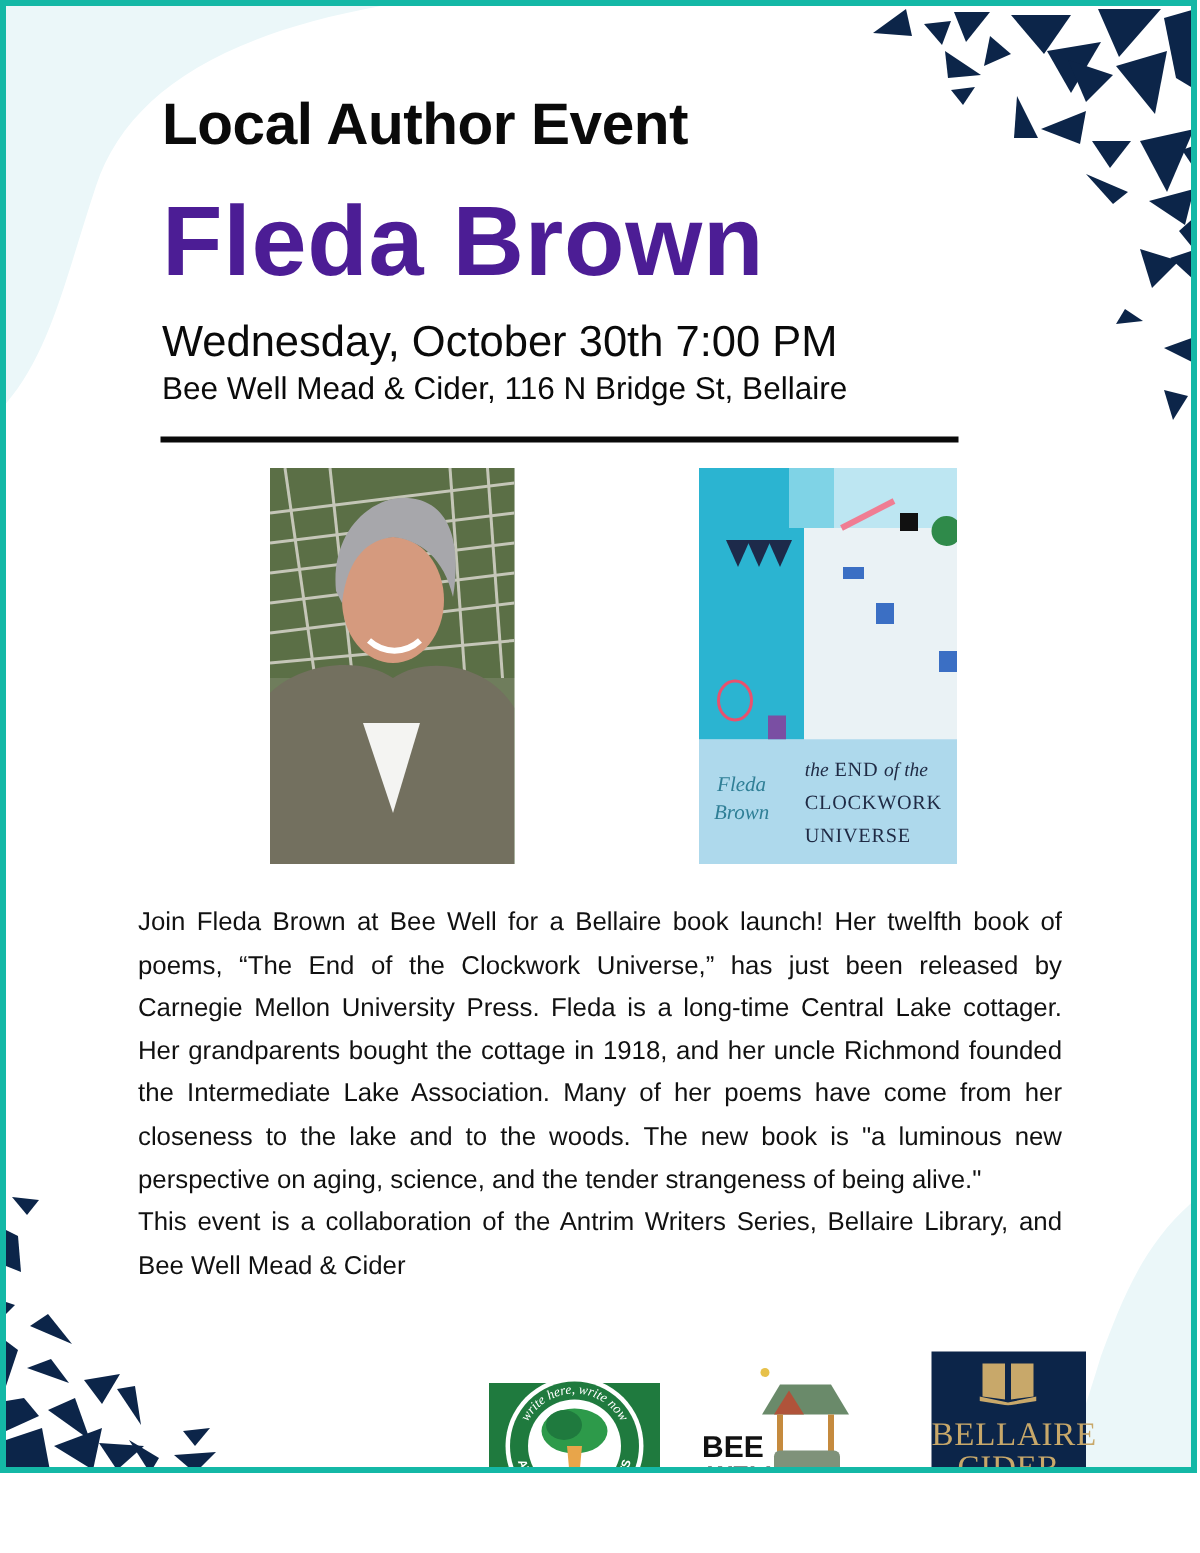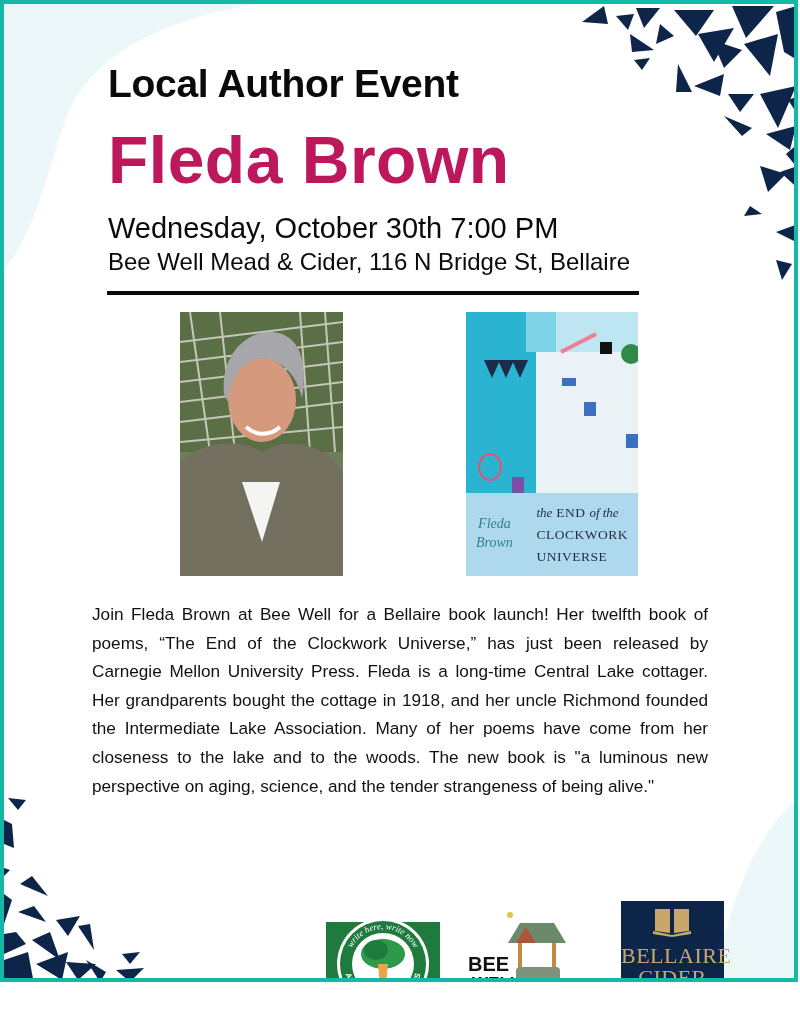--- a/index.html
+++ b/index.html
@@ -2,23 +2,23 @@
 <html><head>
 <meta charset="utf-8">
 <style>
   html, body { margin:0; padding:0; }
   body { width:800px; height:1035px; background:#ffffff; position:relative; overflow:hidden; font-family:"Liberation Sans", sans-serif; }
   .frame { position:absolute; left:0; top:0; width:798px; height:982px; border:4px solid #14b8a6; box-sizing:border-box; overflow:hidden; background:#fff; }
   .bg-wave { position:absolute; left:0; top:0; width:800px; height:1035px; z-index:0; }
   .deco { position:absolute; z-index:1; }
   .content { position:absolute; left:0; top:0; width:800px; height:1035px; z-index:2; }
   .kicker { position:absolute; left:104px; top:58px; font-size:39px; font-weight:bold; color:#0a0a0a; letter-spacing:-0.3px; font-family:"Liberation Sans", sans-serif; }
-  .name { position:absolute; left:104px; top:118px; font-size:66px; font-weight:bold; color:#be185d; letter-spacing:0.5px; font-family:"Liberation Sans", sans-serif; }
+  .name { position:absolute; left:104px; top:118px; font-size:66px; font-weight:bold; color:#4c1d95; letter-spacing:0.5px; font-family:"Liberation Sans", sans-serif; }
   .datetime { position:absolute; left:104px; top:208px; font-size:29px; color:#0a0a0a; font-family:"Liberation Sans", sans-serif; }
-  .venue { position:absolute; left:104px; top:244px; font-size:24px; color:#0a0a0a; font-family:"Liberation Sans", sans-serif; }
+  .venue { position:absolute; left:104px; top:244px; font-size:21px; color:#0a0a0a; font-family:"Liberation Sans", sans-serif; }
   .rule { position:absolute; left:103px; top:287px; width:532px; height:4px; background:#0a0a0a; }
   .photo { position:absolute; left:176px; top:308px; width:163px; height:264px; overflow:hidden; background:#7b8a6a; }
   .cover { position:absolute; left:462px; top:308px; width:172px; height:264px; overflow:hidden; background:#aed9ec; }
   .cover-art { position:absolute; left:0; top:0; width:172px; height:181px; }
   .cover-author { position:absolute; left:10px; top:202px; font-family:"Liberation Serif", serif; font-style:italic; font-size:14px; color:#2f7f96; line-height:19px;text-align:center; }
   .cover-title { position:absolute; right:10px; top:190px; text-align:left; font-family:"Liberation Serif", serif; color:#1f2a44; font-size:13.5px; line-height:22px; letter-spacing:0.5px; }
   .cover-title .small { font-style:italic; font-size:13px; letter-spacing:0; }
   .body-text { position:absolute; left:88px; top:596px; width:616px; font-size:17.2px; line-height:28.6px; color:#111; text-align:justify; font-family:"Liberation Sans", sans-serif; }
   .body-text p { margin:0; }
   .logo-aws { position:absolute; left:322px; top:912px; width:114px; height:96px; }
@@ -157,20 +157,21 @@
       </div>
       <div class="cover-title">
         <div><span class="small">the</span> <span>END</span> <span class="small">of the</span></div>
         <div>CLOCKWORK</div>
         <div>UNIVERSE</div>
       </div>
     </div>
 
     <div class="body-text">
       <p>Join Fleda Brown at Bee Well for a Bellaire book launch! Her twelfth book of poems, “The End of the Clockwork Universe,” has just been released by Carnegie Mellon University Press. Fleda is a long-time Central Lake cottager. Her grandparents bought the cottage in 1918, and her uncle Richmond founded the Intermediate Lake Association. Many of her poems have come from her closeness to the lake and to the woods. The new book is "a luminous new perspective on aging, science, and the tender strangeness of being alive."</p>
+      <p>This event is a collaboration of the Antrim Writers Series, Bellaire Library, and Bee Well Mead &amp; Cider</p>
     </div>
 
     <svg class="logo-aws" viewBox="0 0 114 96">
       <rect x="0" y="6" width="114" height="84" fill="#1f7a3e"></rect>
       <circle cx="57" cy="48" r="46" fill="#ffffff"></circle>
       <circle cx="57" cy="48" r="43" fill="#1f7a3e"></circle>
       <circle cx="57" cy="48" r="31" fill="#ffffff"></circle>
       <defs>
         <path id="arcTop" d="M22,48 A35,35 0 0,1 92,48"></path>
         <path id="arcBot" d="M18,48 A39,39 0 0,0 96,48"></path>

